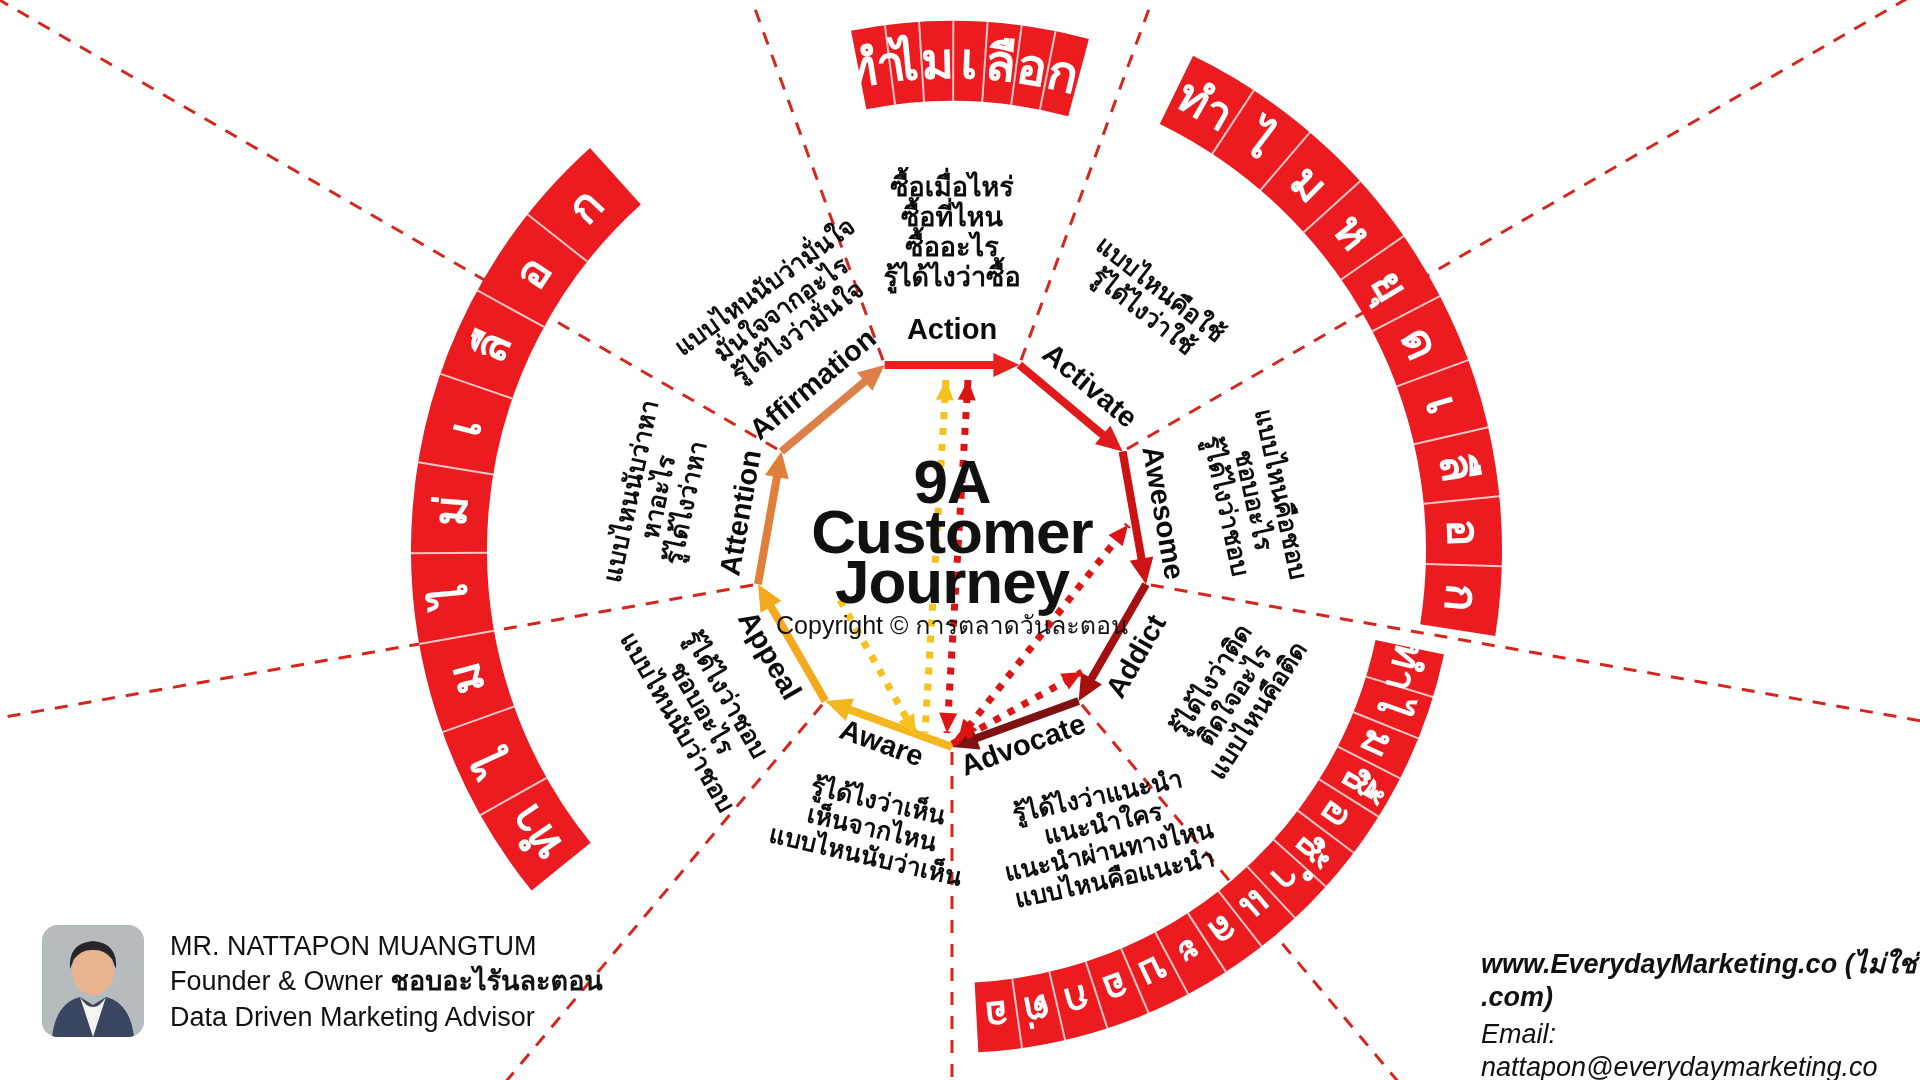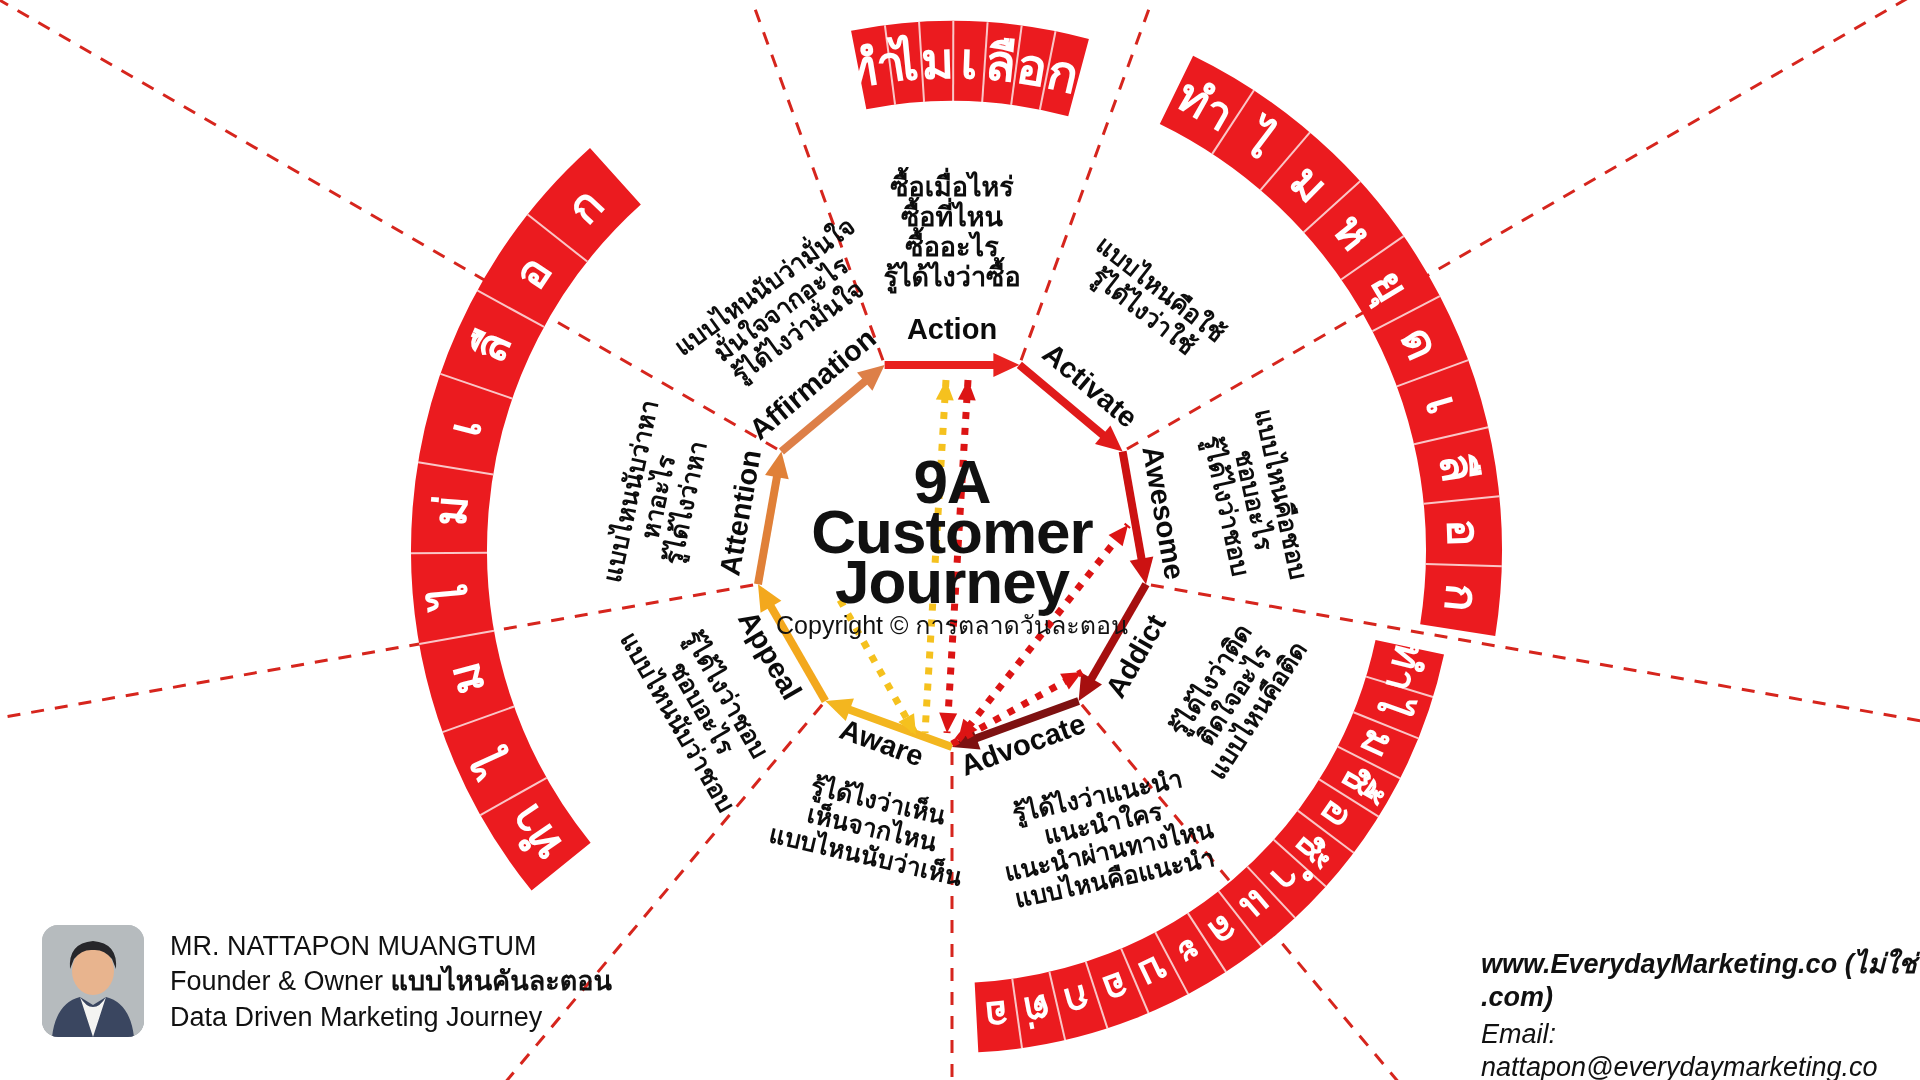--- a/index.html
+++ b/index.html
@@ -210,22 +210,22 @@
     <svg width="102" height="112" viewBox="0 0 102 112">
       <rect x="0" y="0" width="102" height="112" fill="#b6bbbe"></rect>
       <ellipse cx="51" cy="46" rx="21" ry="24" fill="#e8b48e"></ellipse>
       <path d="M28 44 Q26 18 51 16 Q76 18 74 44 L70 34 Q62 24 51 25 Q40 24 32 34 Z" fill="#26262a"></path>
       <path d="M10 112 Q14 78 38 72 L51 80 L64 72 Q88 78 92 112 Z" fill="#3a4660"></path>
       <path d="M38 72 L51 112 L64 72 Q58 82 51 82 Q44 82 38 72 Z" fill="#f4f4f2"></path>
     </svg>
   </div>
   <div class="profile-text">
     <div>MR. NATTAPON MUANGTUM</div>
-    <div><span>Founder &amp; Owner </span><span class="b">แบบไหนคันละตอน</span></div>
-    <div>Data Driven Marketing Journey</div>
+    <div><span>Founder &amp; Owner </span><span class="b">ชอบอะไรันละตอน</span></div>
+    <div>Data Driven Marketing Advisor</div>
   </div>
 </div>
 
 <div class="contact">
   <div class="row1">www.EverydayMarketing.co (ไม่ใช่ .com)</div>
   <div>Email: nattapon@everydaymarketing.co</div>
 
 </div>
 
 </body></html>

